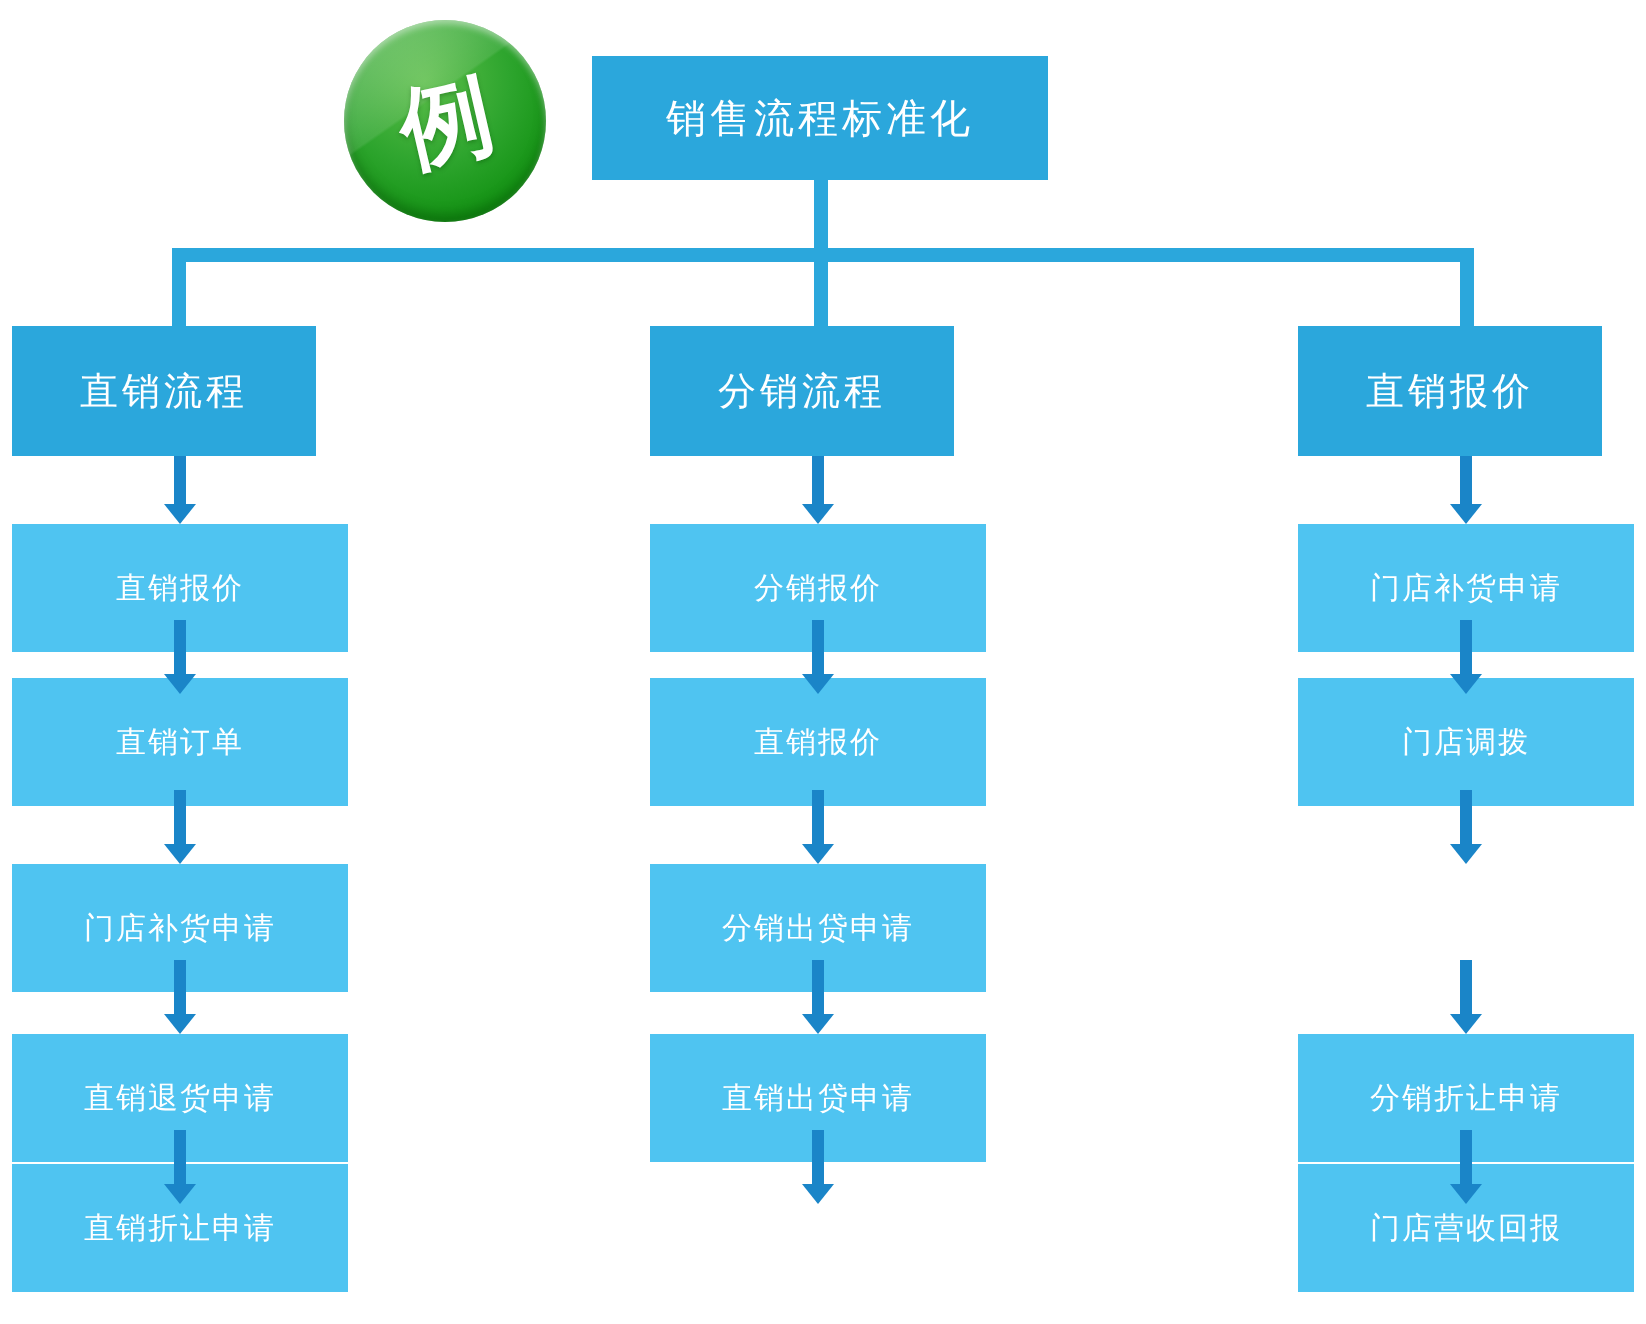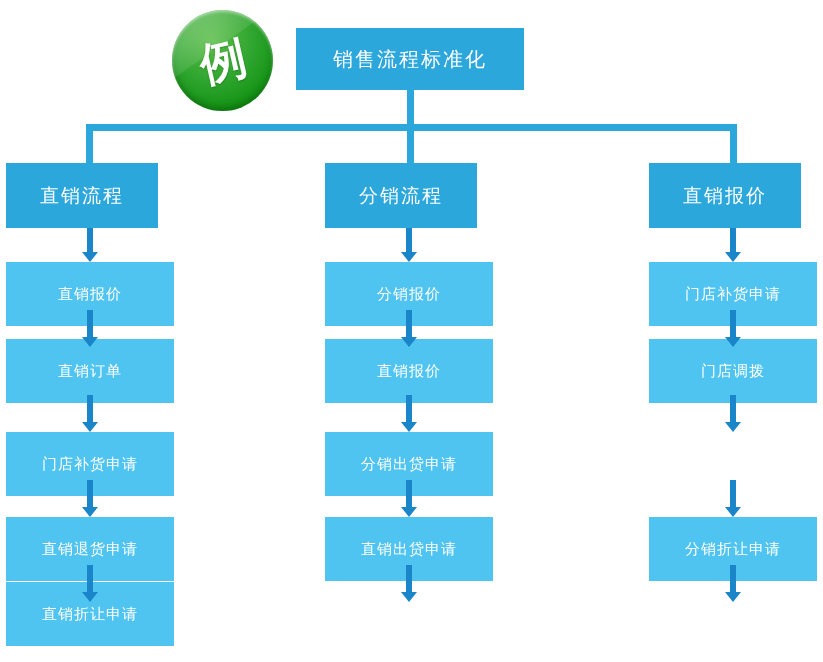--- a/index.html
+++ b/index.html
@@ -97,20 +97,21 @@
   <div class="node item-node c1 r4">直销折让申请</div>
 
   <div class="node item-node c2 r0">分销报价</div>
   <div class="node item-node c2 r1">直销报价</div>
   <div class="node item-node c2 r2">分销出贷申请</div>
   <div class="node item-node c2 r3">直销出贷申请</div>
 
   <div class="node item-node c3 r0">门店补货申请</div>
   <div class="node item-node c3 r1">门店调拨</div>
   <div class="node item-node c3 r3">分销折让申请</div>
+  <div class="node item-node c3 r4">门店营收回报</div>
 
   <div class="arrow x1 g0"></div>
   <div class="arrow x1 g1"></div>
   <div class="arrow x1 g2"></div>
   <div class="arrow x1 g3"></div>
   <div class="arrow x1 g4"></div>
 
   <div class="arrow x2 g0"></div>
   <div class="arrow x2 g1"></div>
   <div class="arrow x2 g2"></div>

